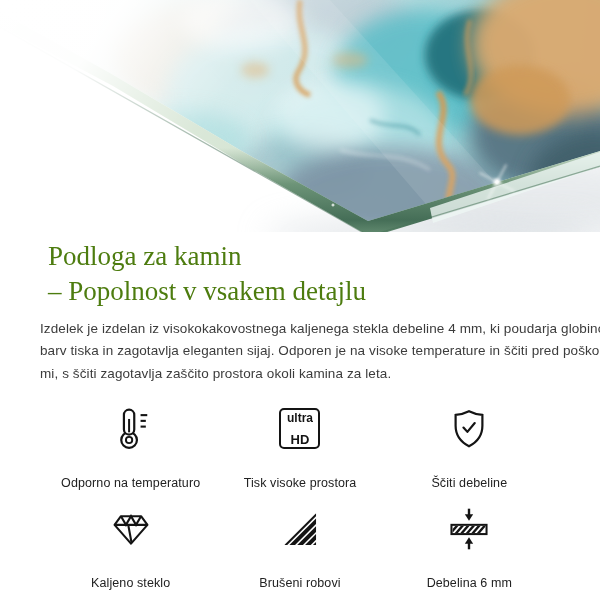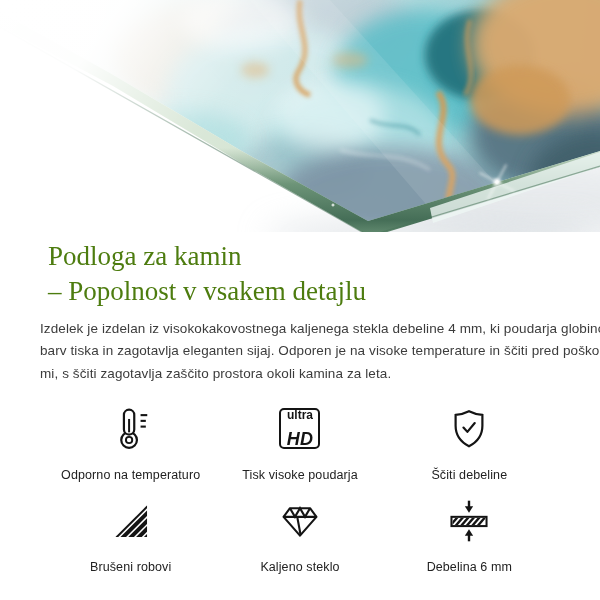--- a/index.html
+++ b/index.html
@@ -7,27 +7,27 @@
         font-family:"Liberation Sans",sans-serif;color:#1b1b1b;}
   .hero{display:block;width:600px;height:232px;}
   .content{padding:0 40px;}
   .title{font-family:"Liberation Serif","DejaVu Serif",serif;font-weight:400;
          font-size:27px;line-height:35px;color:#4d7c0f;margin:7px 0 0 8px;}
   .desc{margin-top:9px;font-size:13.5px;line-height:22.4px;color:#3c3c3c;letter-spacing:.1px;}
   .desc .line{white-space:nowrap;}
   .features{display:grid;grid-template-columns:repeat(3,1fr);row-gap:15px;margin-top:20px;padding:0 6px;}
   .feature{display:flex;flex-direction:column;align-items:center;}
   .icon-wrap{height:47px;display:flex;align-items:center;justify-content:center;}
-  .feature .label{margin-top:16px;font-size:12.5px;color:#222;letter-spacing:.1px;}
+  .feature .label{margin-top:24px;font-size:12.5px;color:#222;letter-spacing:.1px;}
   .icon{stroke:#141414;fill:none;stroke-width:2.3;}
   .uhd-box{width:37px;height:37px;border:2.5px solid #141414;border-radius:5px;
            display:flex;flex-direction:column;align-items:center;justify-content:center;
            font-weight:700;color:#141414;line-height:1;}
   .uhd-top{font-size:12px;margin-bottom:9px;}
-  .uhd-bottom{font-size:18px;letter-spacing:.2px;font-style:italic;}
+  .uhd-bottom{font-size:13px;letter-spacing:.2px;}
 </style>
 </head>
 <body>
 
 <div class="page">
 
   <svg class="hero" viewBox="0 0 600 232" aria-hidden="true">
     <defs>
       <clipPath id="glassClip">
         <path d="M0,0 H600 V151 L368,221 L240,150 L110,73 L0,12 Z"></path>
@@ -148,61 +148,61 @@
         <div class="label">Odporno na temperaturo</div>
       </div>
 
       <div class="feature">
         <div class="icon-wrap">
           <div class="uhd-box">
             <span class="uhd-top">ultra</span>
             <span class="uhd-bottom">HD</span>
           </div>
         </div>
-        <div class="label">Tisk visoke poudarja</div>
+        <div class="label">Tisk visoke prostora</div>
       </div>
 
       <div class="feature">
         <div class="icon-wrap">
           <svg class="icon" width="44" height="46" viewBox="0 0 46 46">
             <path d="M23 4.5 C27.5 6.8 32.5 8 37 8.3 L37 19.5 C37 29.5 31 36.8 23 41 C15 36.8 9 29.5 9 19.5 L9 8.3 C13.5 8 18.5 6.8 23 4.5 Z"></path>
             <path d="M17.2 21.5 L21.3 26 L29 16.8" stroke-linecap="round" stroke-linejoin="round"></path>
           </svg>
         </div>
         <div class="label">Ščiti debeline</div>
+      </div>
+
+      <div class="feature">
+        <div class="icon-wrap">
+          <svg class="icon" width="42" height="38" viewBox="0 0 46 40" stroke-width="2.1">
+            <path d="M12,6 L34,6 L41,15.5 L23,36 L5,15.5 Z" stroke-linejoin="round"></path>
+            <path d="M5,15.5 H41"></path>
+            <path d="M12,6 L17.5,15.5 L23,6 L28.5,15.5 L34,6"></path>
+            <path d="M20,15.5 L23.5,34.5"></path>
+          </svg>
+        </div>
+        <div class="label">Kaljeno steklo</div>
       </div>
 
       <div class="feature">
         <div class="icon-wrap">
           <svg width="40" height="40" viewBox="0 0 46 46">
             <clipPath id="triClip">
                 <path d="M5,41.5 L41.5,41.5 L41.5,5 Z"></path>
               </clipPath>
             <g clip-path="url(#triClip)" stroke="#141414" stroke-width="4.6">
               <line x1="0" y1="46.5" x2="46.5" y2="0"></line>
               <line x1="9" y1="46.5" x2="55.5" y2="0"></line>
               <line x1="18" y1="46.5" x2="64.5" y2="0"></line>
               <line x1="27" y1="46.5" x2="73.5" y2="0"></line>
               <line x1="36" y1="46.5" x2="82.5" y2="0"></line>
             </g>
           </svg>
         </div>
         <div class="label">Brušeni robovi</div>
-      </div>
-
-      <div class="feature">
-        <div class="icon-wrap">
-          <svg class="icon" width="42" height="38" viewBox="0 0 46 40" stroke-width="2.1">
-            <path d="M12,6 L34,6 L41,15.5 L23,36 L5,15.5 Z" stroke-linejoin="round"></path>
-            <path d="M5,15.5 H41"></path>
-            <path d="M12,6 L17.5,15.5 L23,6 L28.5,15.5 L34,6"></path>
-            <path d="M20,15.5 L23.5,34.5"></path>
-          </svg>
-        </div>
-        <div class="label">Kaljeno steklo</div>
       </div>
 
       <div class="feature">
         <div class="icon-wrap">
           <svg width="48" height="44" viewBox="0 0 52 46">
             <clipPath id="barClip">
                 <rect x="8.2" y="19.7" width="35.6" height="7.6"></rect>
               </clipPath>
             <rect x="7" y="18.5" width="38" height="10" fill="none" stroke="#141414" stroke-width="2.2"></rect>
             <g clip-path="url(#barClip)" stroke="#141414" stroke-width="2.6">

